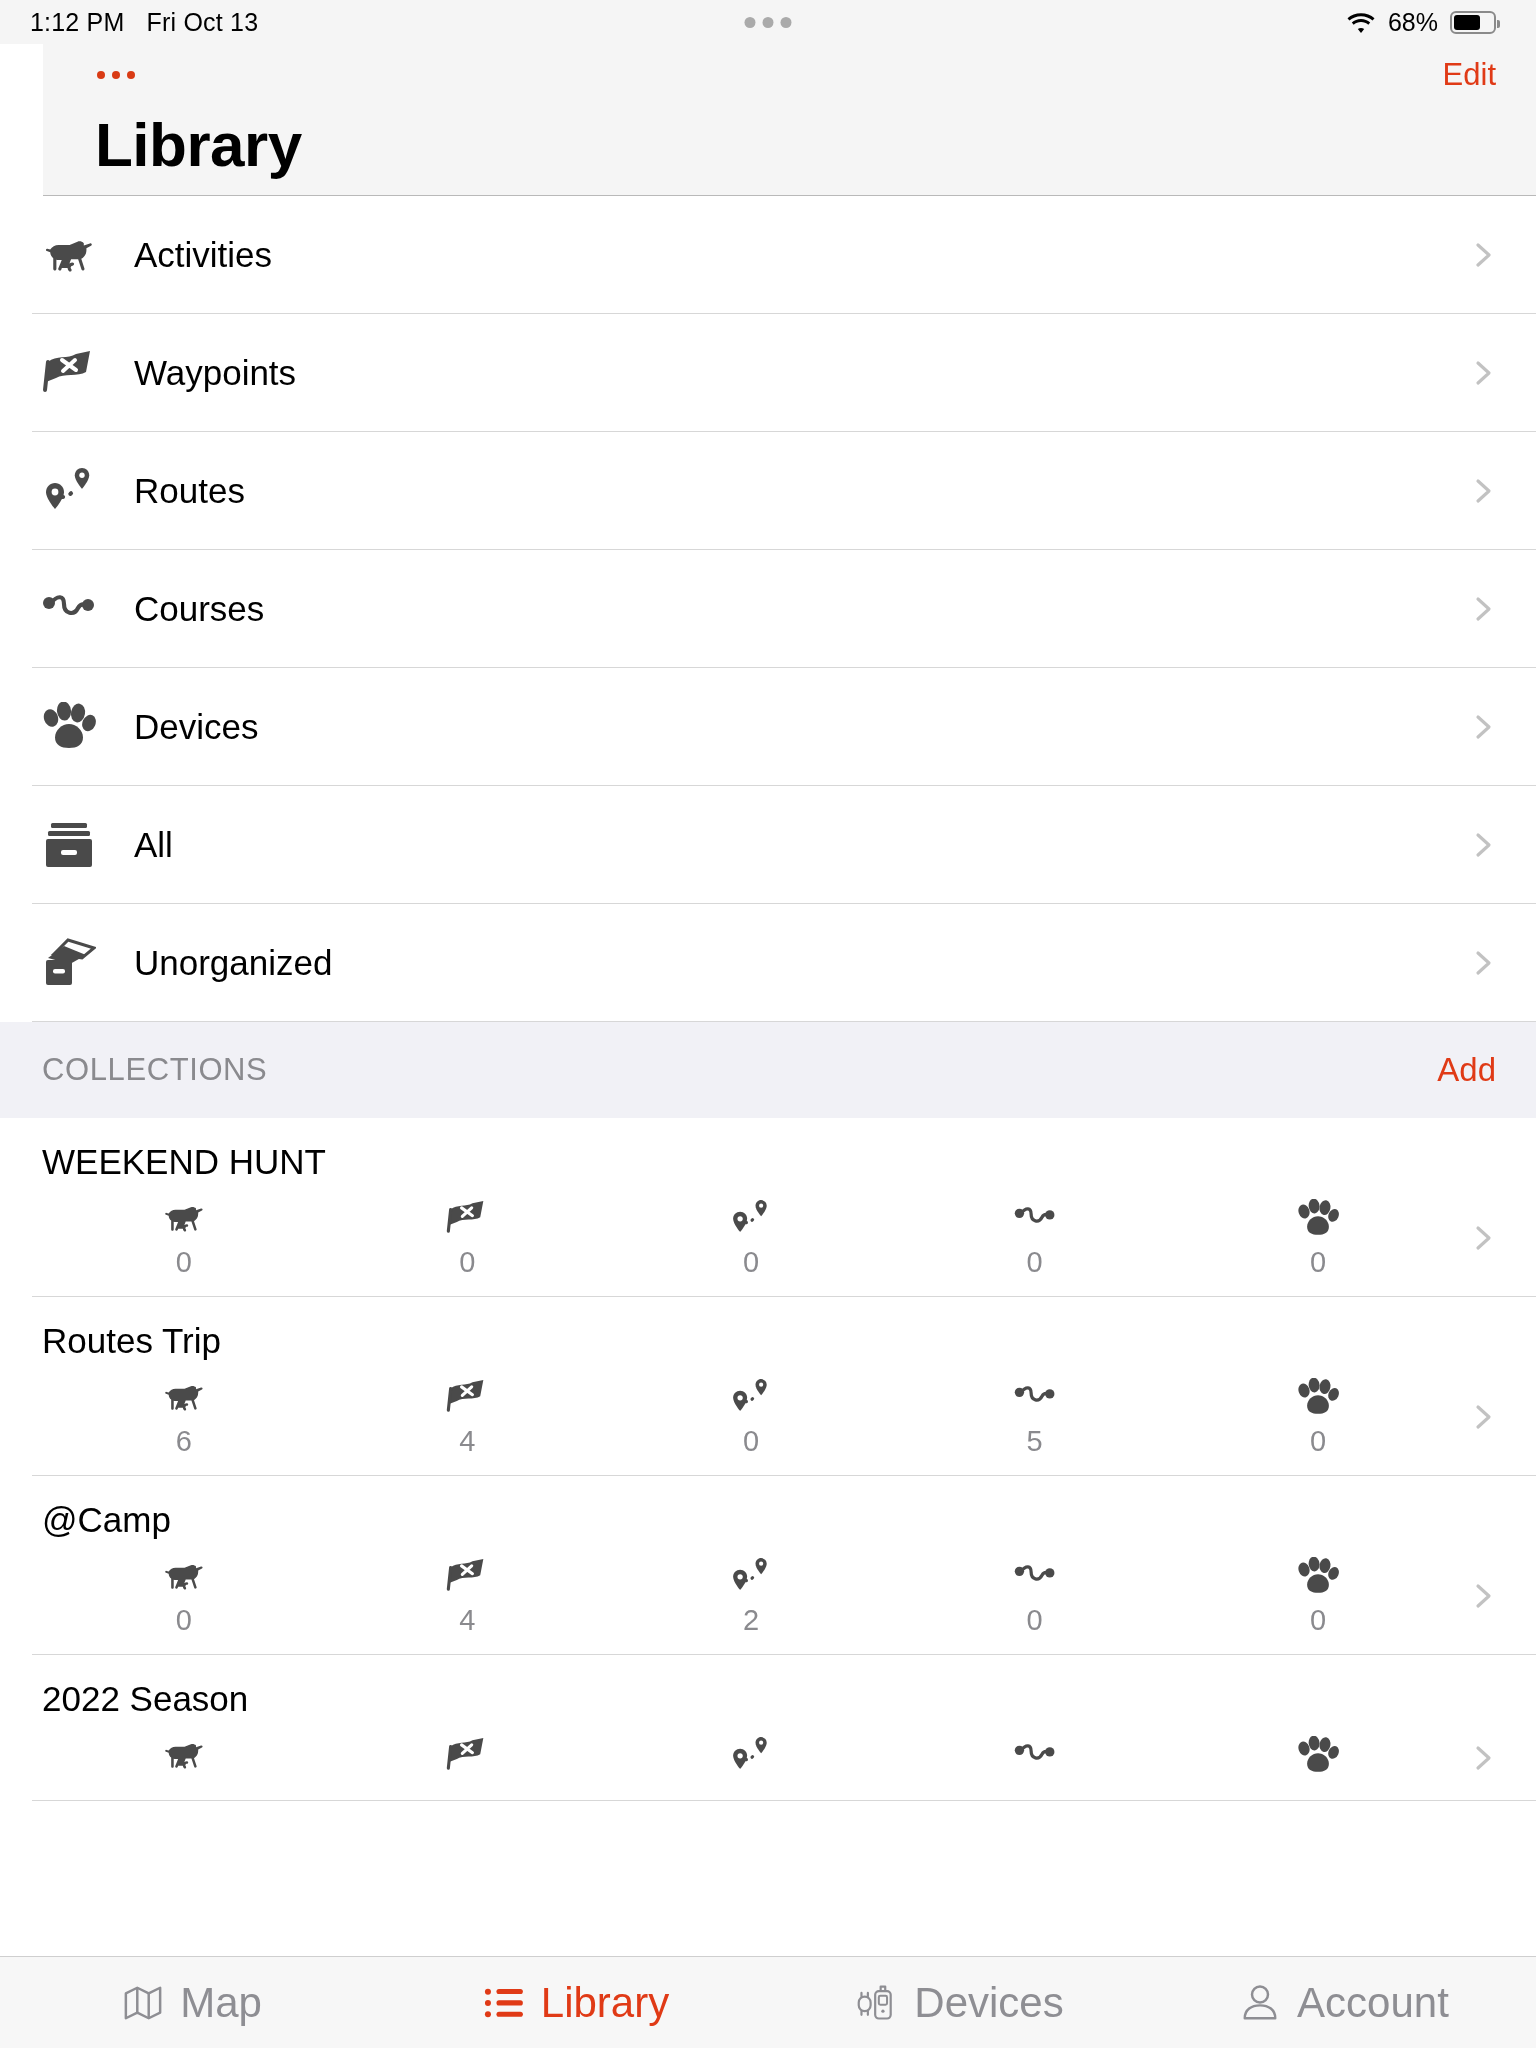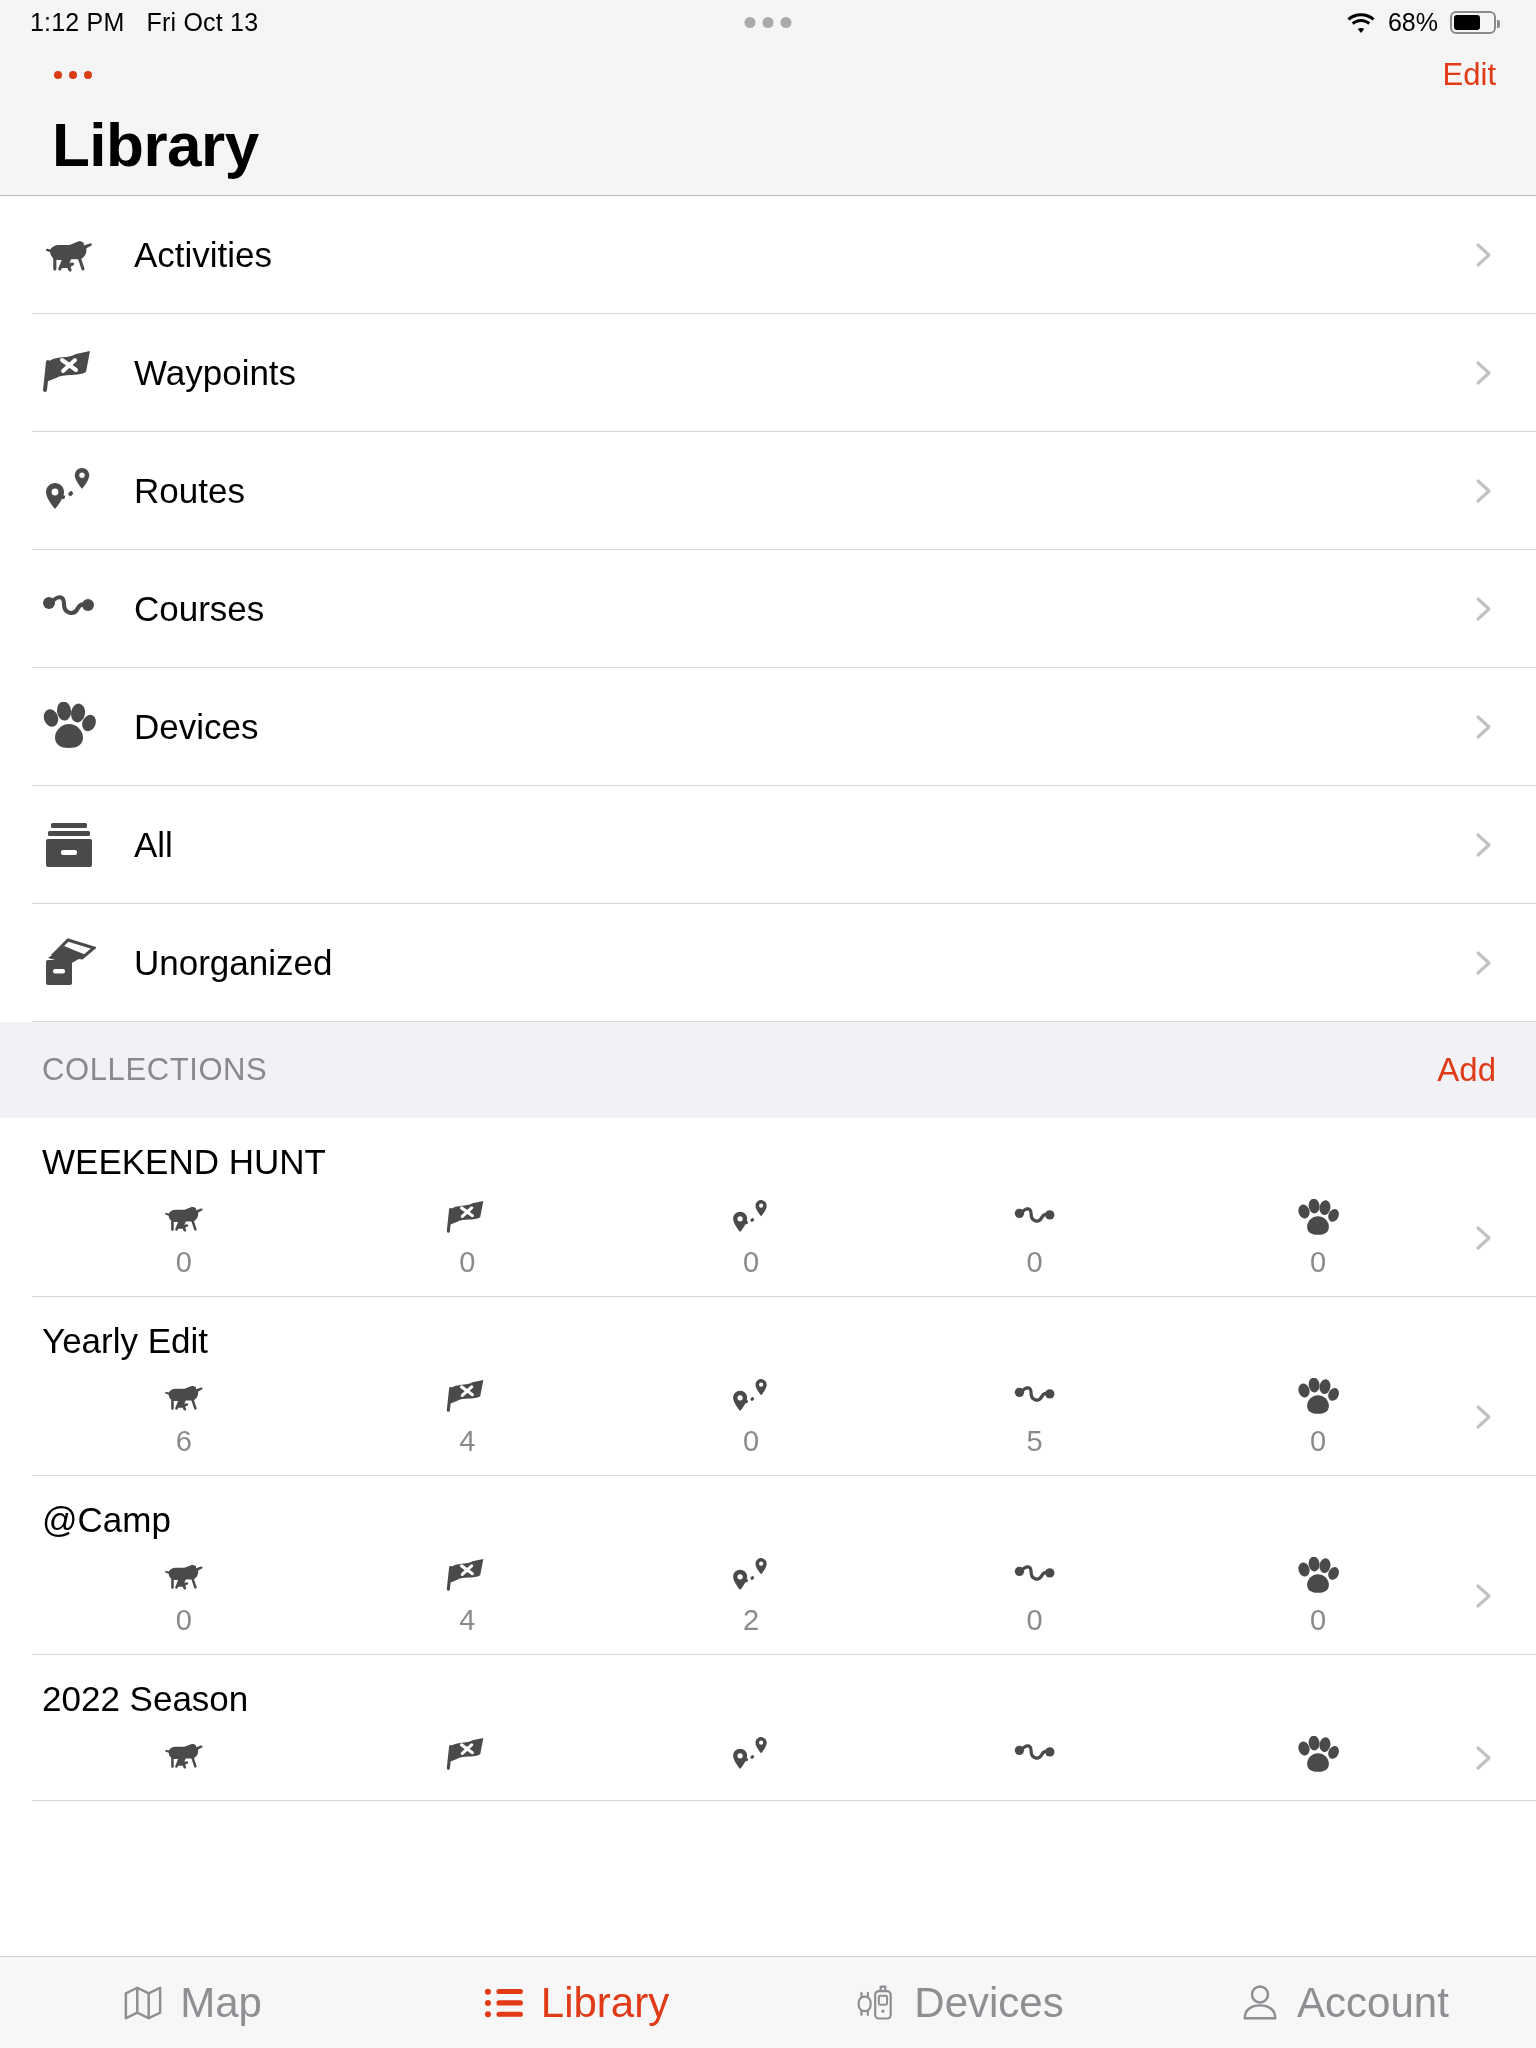--- a/index.html
+++ b/index.html
@@ -73,20 +73,21 @@
     background: #000;
     border-radius: 3px;
   }
 
   
   .nav-header {
     background: #f5f5f5;
     border-bottom: 1px solid #b9b9b9;
     padding: 0 40px 18px 52px;
     position: relative;
+    margin-left: 43px;
   }
   .nav-top {
     height: 62px;
     display: flex;
     align-items: center;
     justify-content: space-between;
   }
   .more-btn {
     display: flex;
     gap: 7px;
@@ -470,21 +471,21 @@
       </div>
       <span class="chev">
         <svg viewBox="0 0 26 26" width="26" height="26">
             <path d="M8 3l11 10L8 23" stroke="currentColor" stroke-width="3.2" fill="none" stroke-linecap="round" stroke-linejoin="round"></path>
           </svg>
       </span>
     </div>
   </div>
 
   <div class="collection">
-    <div class="collection-name">Yearly Edit</div>
+    <div class="collection-name">Routes Trip</div>
     <div class="collection-stats">
       <div class="stat">
         <span class="stat-icon">
           <svg viewBox="0 0 54 44" width="44" height="36">
               <path d="M36 4c-1.6-1.6-4-2.2-6-1.4l-7.5 3H12c-3.4 0-6.3 1.8-8 4.5l-2.6-.8C.8 9.1.2 9.4 0 10c-.2.6.1 1.3.8 1.5l3.2 1c.1 2.3 1.2 4.4 2.9 5.8v10.3c0 .8.7 1.5 1.5 1.5s1.5-.7 1.5-1.5v-8.9c.7.2 1.4.3 2.1.3h3l-3.3 8.1c-.3.8.1 1.6.9 1.9.8.3 1.6-.1 1.9-.8l.6-1.5h5.4c.1 1.1.6 2.1 1.4 2.9.6.6 1.5.6 2.1 0 .6-.6.6-1.5 0-2.1-.3-.3-.5-.8-.5-1.3 0-1 .8-1.8 1.8-1.8.8 0 1.5-.7 1.5-1.5s-.7-1.5-1.5-1.5c-1.1 0-2.2.4-3 1l1.6-4h6.7l3.2 9.6c.3.8 1.1 1.2 1.9.9.8-.3 1.2-1.1.9-1.9l-3-9.1c2.9-1.6 4.9-4.7 4.9-8.3V8.7l4.4-2.2c.6-.3.9-1 .6-1.7-.3-.6-1-.9-1.7-.6L36 6.3V4z" fill="currentColor" transform="translate(4,6) scale(1.05)"></path>
             </svg>
         </span>
         <span class="stat-count">6</span>
       </div>
       <div class="stat">

